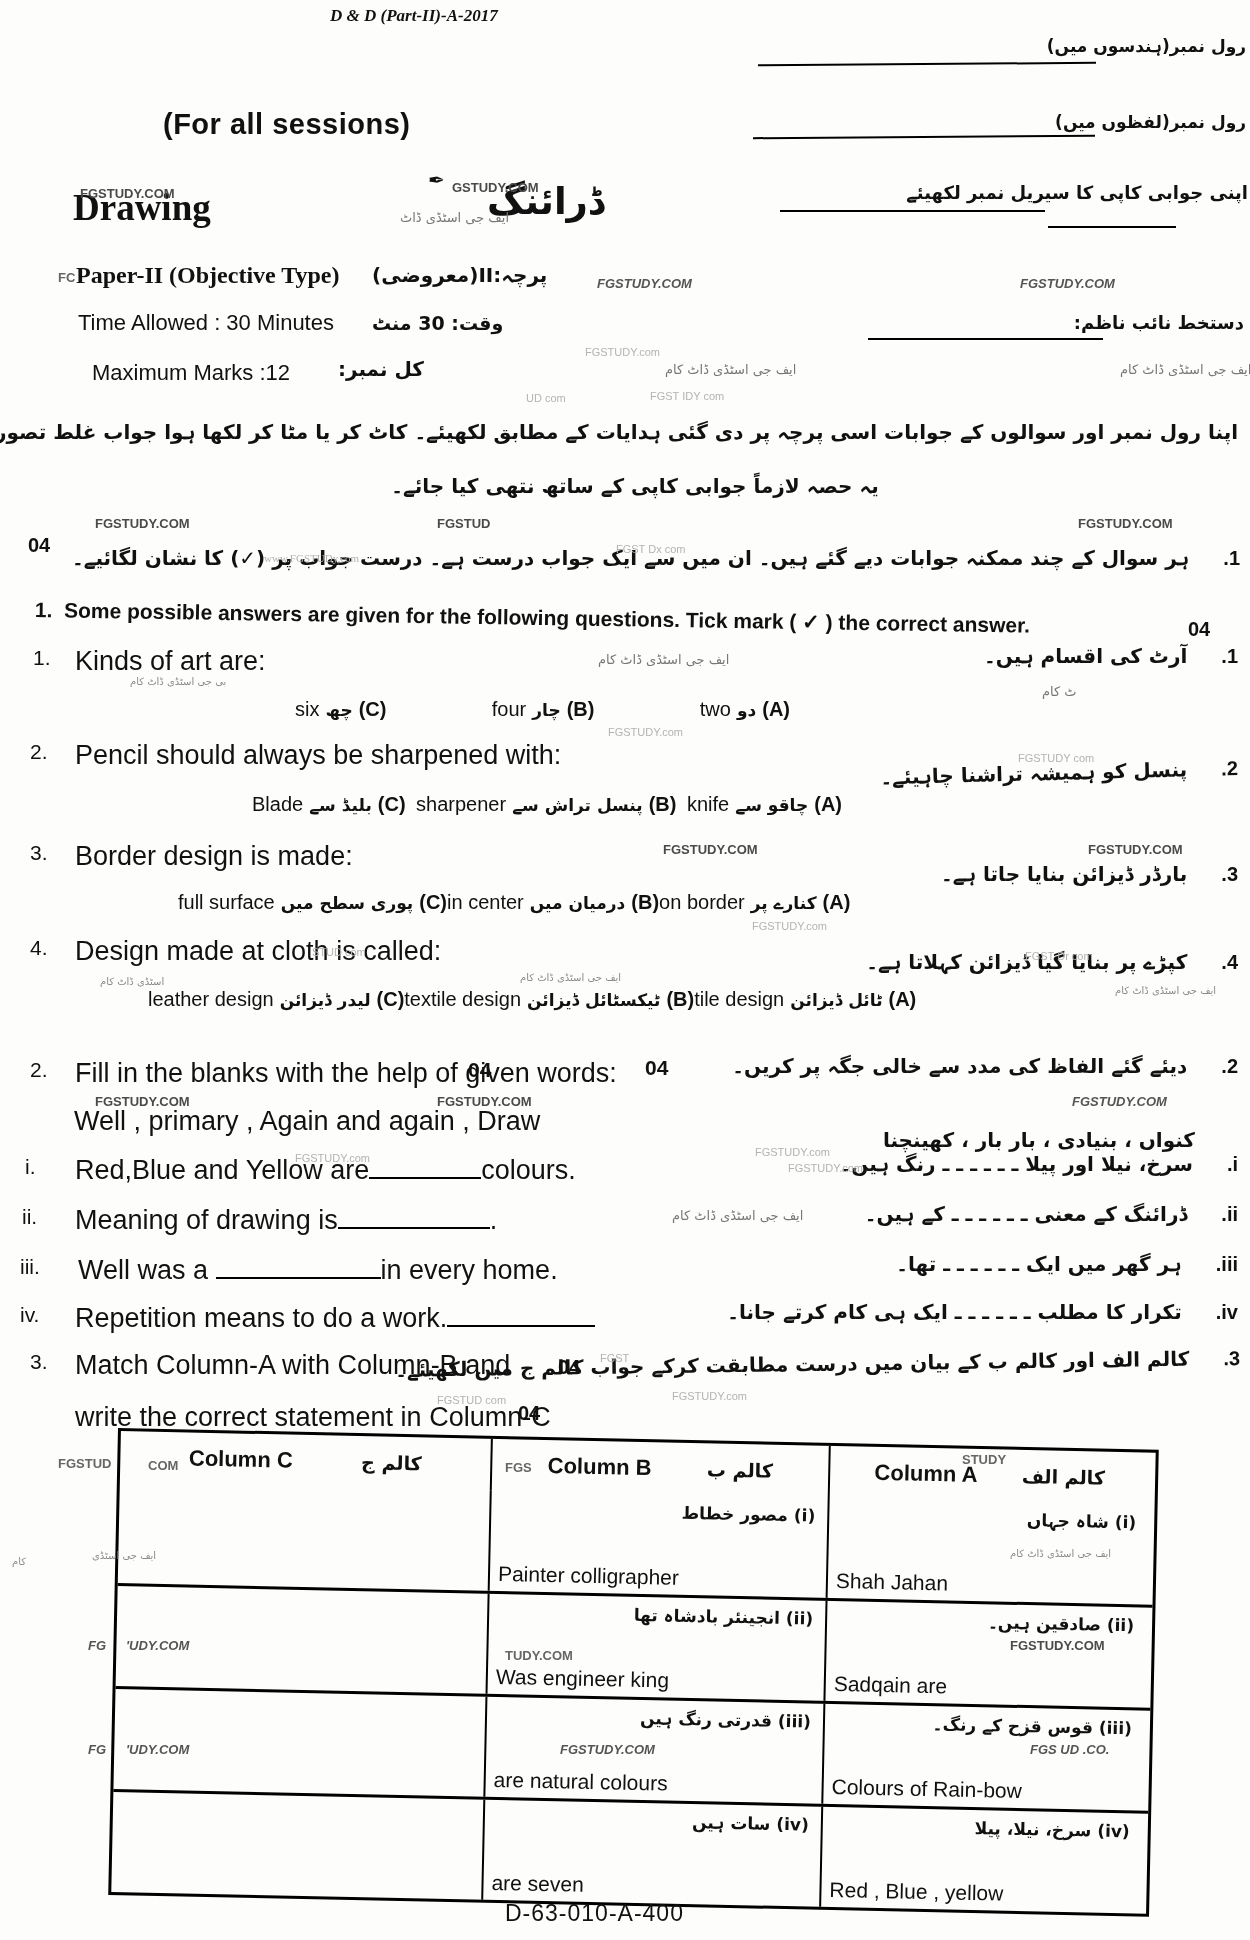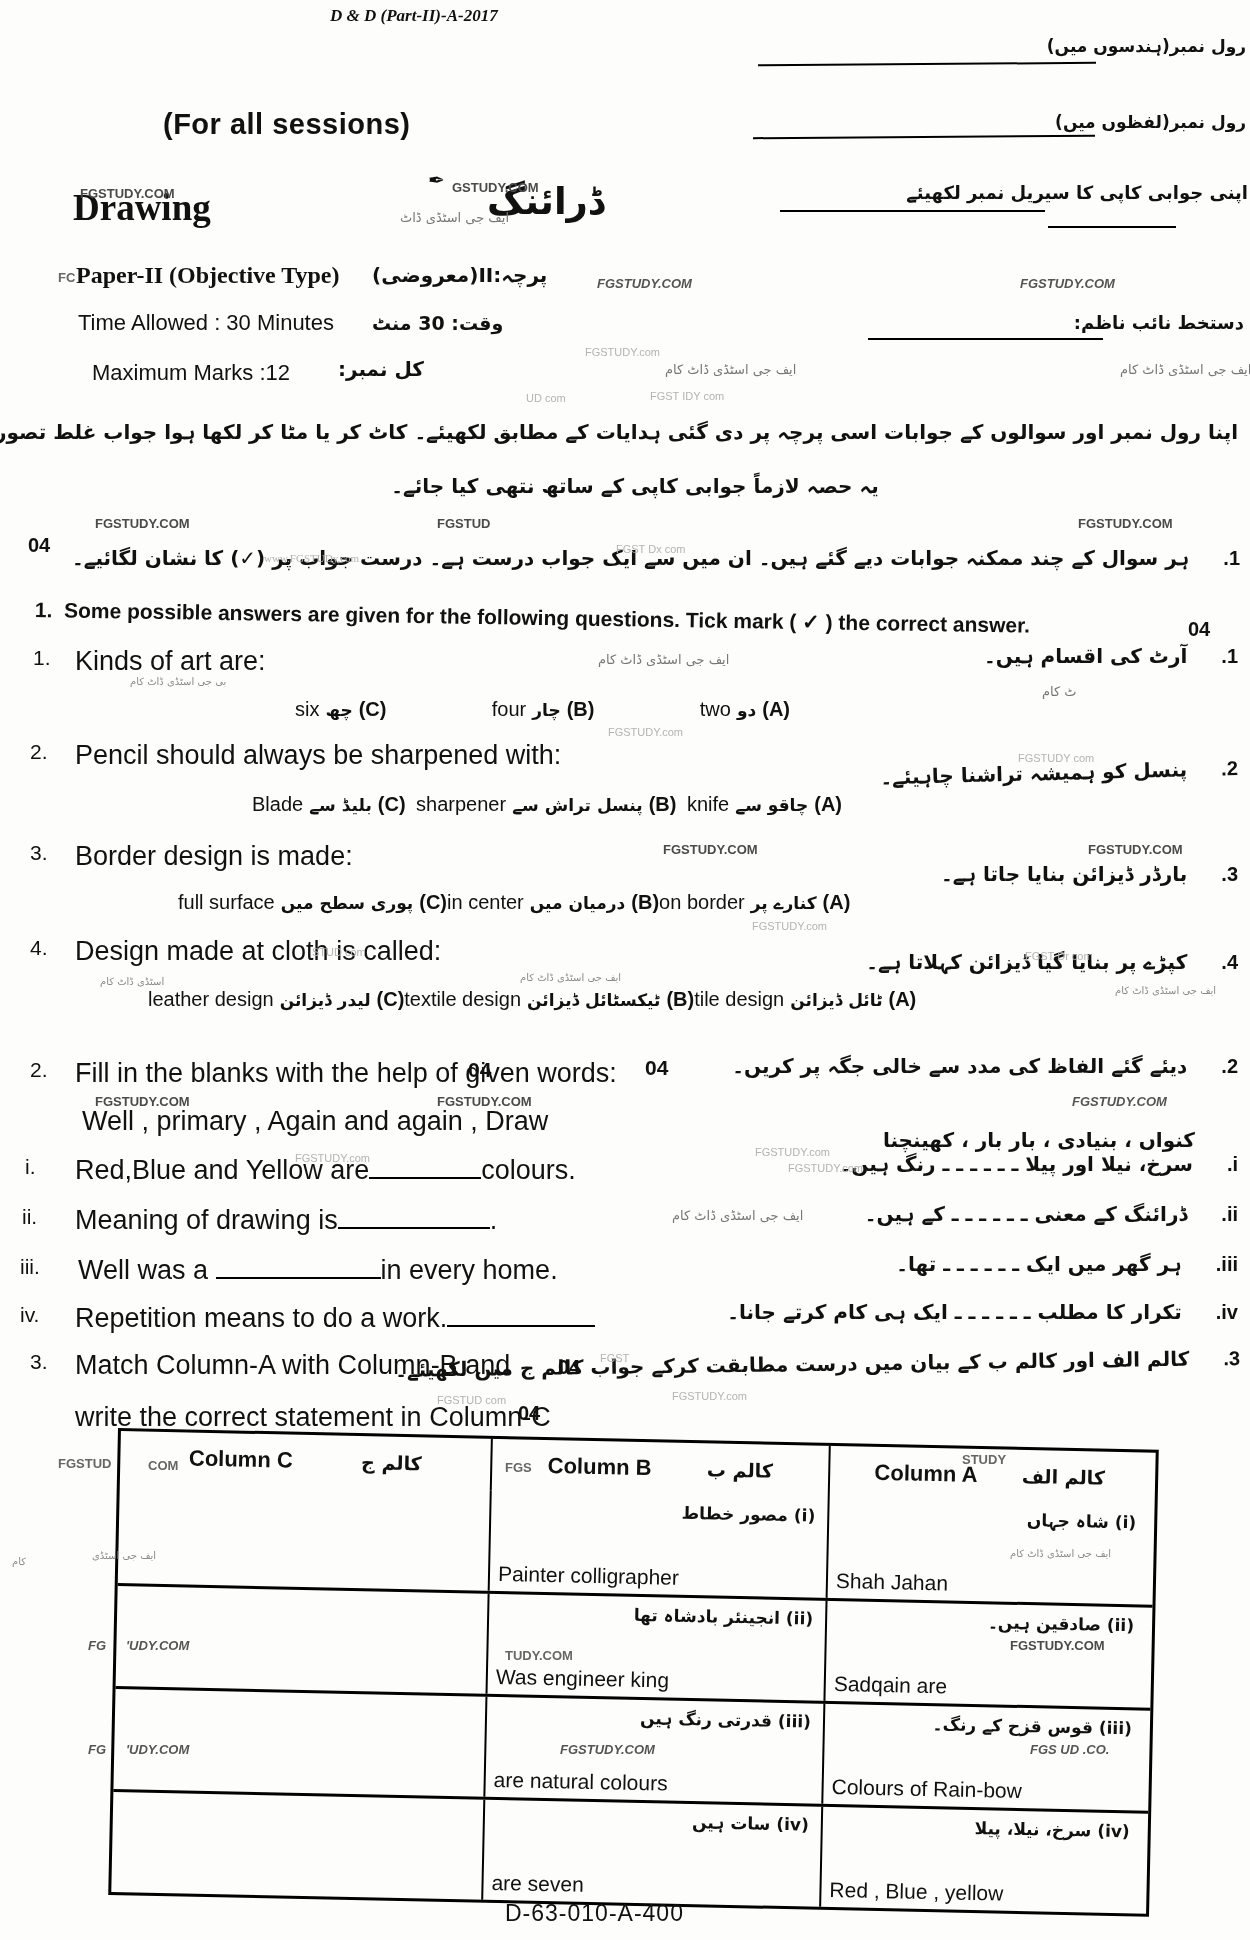--- a/index.html
+++ b/index.html
@@ -157,21 +157,21 @@
     <span class="opt"><span class="oen">tile design</span><span class="our">ٹائل ڈیزائن</span><span class="olt">(A)</span></span>
   </div>
 
 <div class="abs qnum" style="top:1058px;left:30px">2.</div>
 <div class="abs qtext" style="top:1058px;left:75px">Fill in the blanks with the help of given words:</div>
 <div class="abs" style="top:1058px;left:468px;font-size:21px;font-weight:bold">04</div>
 <div class="abs" style="top:1056px;left:645px;font-size:21px;font-weight:bold">04</div>
 <div class="uline" style="top:1054px;right:12px">
   <span class="unum">2.</span><span>دیئے گئے الفاظ کی مدد سے خالی جگہ پر کریں۔</span>
 </div>
-<div class="abs qtext" style="top:1106px;left:82px">Well  ,    primary   ,    Again and again    ,     Draw</div>
+<div class="abs qtext" style="top:1106px;left:74px">Well  ,    primary   ,    Again and again    ,     Draw</div>
 <div class="abs ur" style="top:1128px;right:55px;font-weight:bold;font-size:20px">کنواں ، بنیادی ، بار بار ، کھینچنا</div>
 
 <div class="abs qnum" style="top:1155px;left:25px">i.</div>
 <div class="abs qtext" style="top:1155px;left:75px">
   <span>Red,Blue and Yellow are</span><span class="blank bw1"></span><span>colours.</span>
 </div>
 <div class="uline" style="top:1152px;right:12px">
   <span class="unum">i.</span><span>سرخ، نیلا اور پیلا ـ ـ ـ ـ ـ ـ رنگ ہیں۔</span>
 </div>
 

